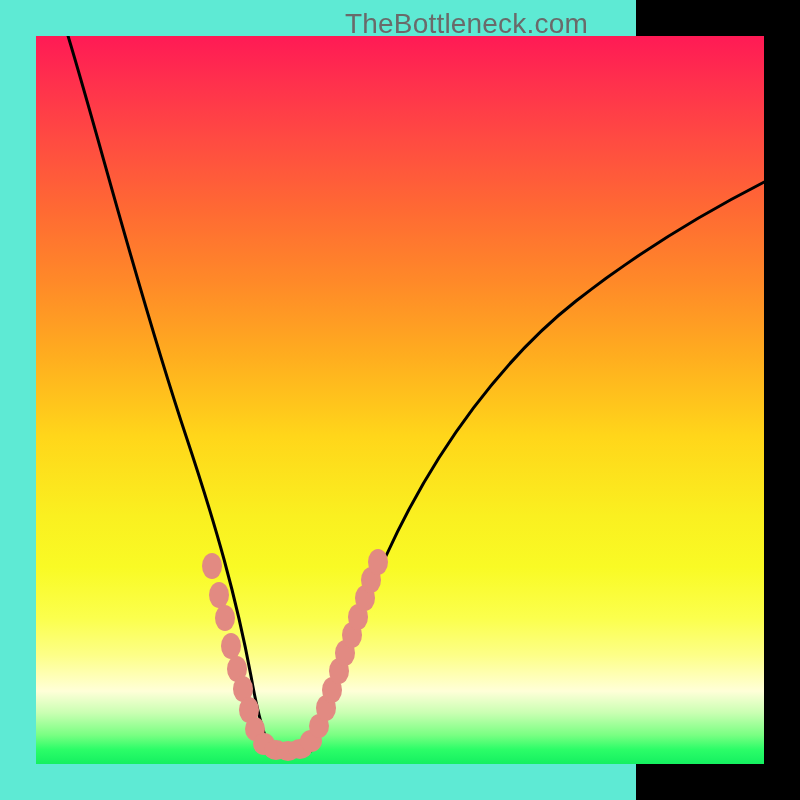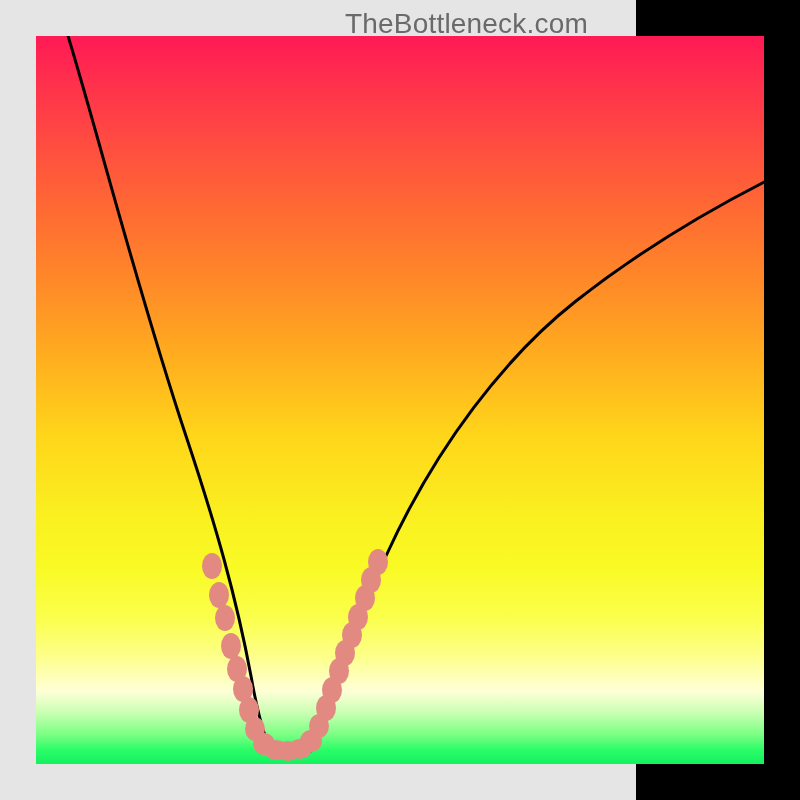--- a/index.html
+++ b/index.html
@@ -7,21 +7,21 @@
     padding: 0;
     width: 800px;
     height: 800px;
     background: #000;
     overflow: hidden;
     font-family: Arial, Helvetica, sans-serif;
   }
   .outer-frame {
     width: 636px;
     height: 800px;
-    background: #e5e5e5;
+    background: #5eead4;
     position: relative;
   }
   .plot-area {
     position: absolute;
     left: 36px;
     top: 36px;
     width: 728px;
     height: 728px;
     overflow: hidden;
   }

